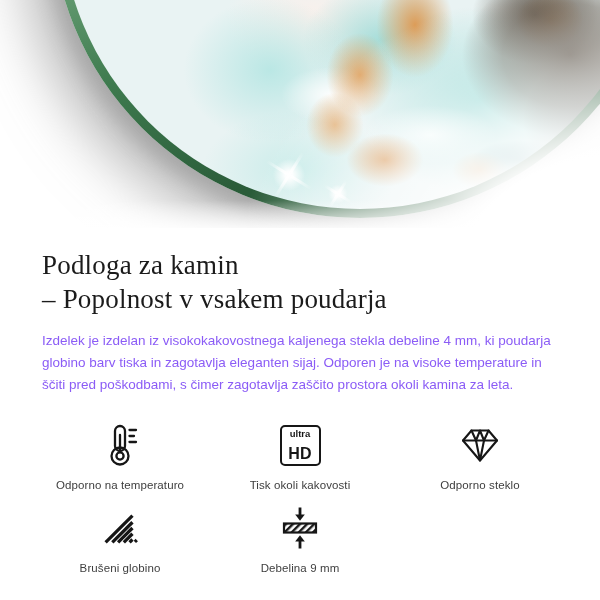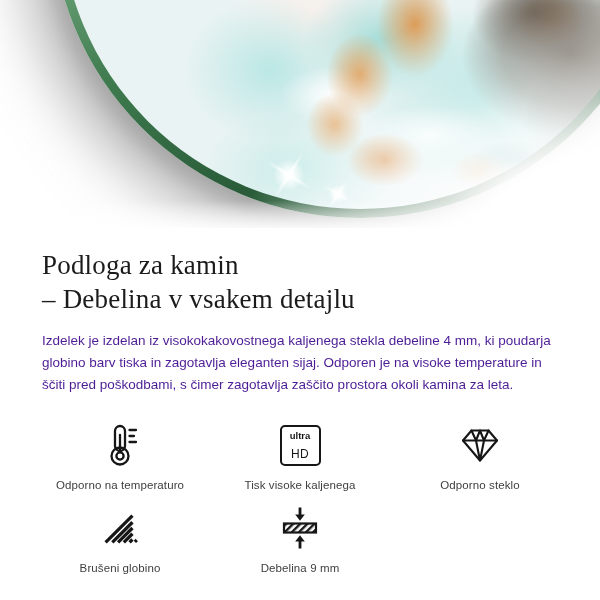--- a/index.html
+++ b/index.html
@@ -52,57 +52,57 @@
   .s2{left:322px;top:178px;width:32px;height:32px;}
 
   
   .content{padding:0 42px;}
   h1{
     font-family:"Liberation Serif","DejaVu Serif",serif;font-weight:400;
     font-size:27px;line-height:34px;color:#1b1b1b;letter-spacing:0.2px;
     margin:20px 0 0;
   }
   .desc{
-    font-size:13.5px;line-height:22px;color:#4c1d95;margin:14px 0 0;
+    font-size:13.5px;line-height:22px;color:#8b5cf6;margin:14px 0 0;
     max-width:525px;hyphens:auto;
   }
 
   
   .features{
     display:grid;grid-template-columns:repeat(3,1fr);row-gap:12px;
     margin:24px -12px 0;
   }
   .feature{display:flex;flex-direction:column;align-items:center;}
   .icon-box{height:50px;display:flex;align-items:center;justify-content:center;}
   .feature-label{margin-top:9px;font-size:11.5px;color:#3e3e3e;letter-spacing:0.1px;}
   .feature svg{display:block;}
   .hd-badge{
     width:41px;height:41px;border:2.5px solid #161616;border-radius:5px;
     display:flex;flex-direction:column;align-items:center;justify-content:center;
     color:#161616;background:#fff;box-sizing:border-box;
   }
   .hd-badge .top{font-size:9.5px;font-weight:700;line-height:1;margin-top:1px;}
-  .hd-badge .big{font-size:12px;font-weight:400;line-height:1;margin-top:8px;letter-spacing:0.3px;}
+  .hd-badge .big{font-size:16px;font-weight:700;line-height:1;margin-top:8px;letter-spacing:0.3px;}
 </style>
 </head>
 <body>
 
 <div class="page">
 
   <section class="hero">
     <div class="glass-circle">
       <div class="glass-art"></div>
     </div>
     <div class="hero-fade"></div>
     <div class="sparkle s1"></div>
     <div class="sparkle s2"></div>
   </section>
 
   <section class="content">
-    <h1><span>Podloga za kamin</span><br><span>– Debelina v vsakem detajlu</span></h1>
+    <h1><span>Podloga za kamin</span><br><span>– Popolnost v vsakem poudarja</span></h1>
 
     <p class="desc" lang="sl">Izdelek je izdelan iz visokokakovostnega kaljenega stekla debeline 4 mm, ki poudarja globino barv tiska in zagotavlja eleganten sijaj. Odporen je na visoke temperature in ščiti pred poškodbami, s čimer zagotavlja zaščito prostora okoli kamina za leta.</p>
 
     <div class="features">
 
       <div class="feature">
         <div class="icon-box">
           <svg width="48" height="48" viewBox="0 0 48 48" fill="none" stroke="#161616" stroke-width="2.3" stroke-linecap="round">
             <rect x="19" y="5" width="10" height="25" rx="5"></rect>
             <circle cx="24" cy="35" r="8.5"></circle>
@@ -116,21 +116,21 @@
         <div class="feature-label">Odporno na temperaturo</div>
       </div>
 
       <div class="feature">
         <div class="icon-box">
           <div class="hd-badge">
             <span class="top">ultra</span>
             <span class="big">HD</span>
           </div>
         </div>
-        <div class="feature-label">Tisk visoke kaljenega</div>
+        <div class="feature-label">Tisk okoli kakovosti</div>
       </div>
 
 
       <div class="feature">
         <div class="icon-box">
           <svg width="48" height="48" viewBox="0 0 48 48" fill="none" stroke="#161616" stroke-width="2.1" stroke-linecap="round" stroke-linejoin="round">
             <path d="M15.5 9.5 H32.5 L41 19.5 L24 39.5 L7 19.5 Z"></path>
             <path d="M7 19.5 H41"></path>
             <path d="M15.5 9.5 L20 19.5 L24 9.5 L28 19.5 L32.5 9.5"></path>
             <path d="M20 19.5 L24 39.5 L28 19.5"></path>

